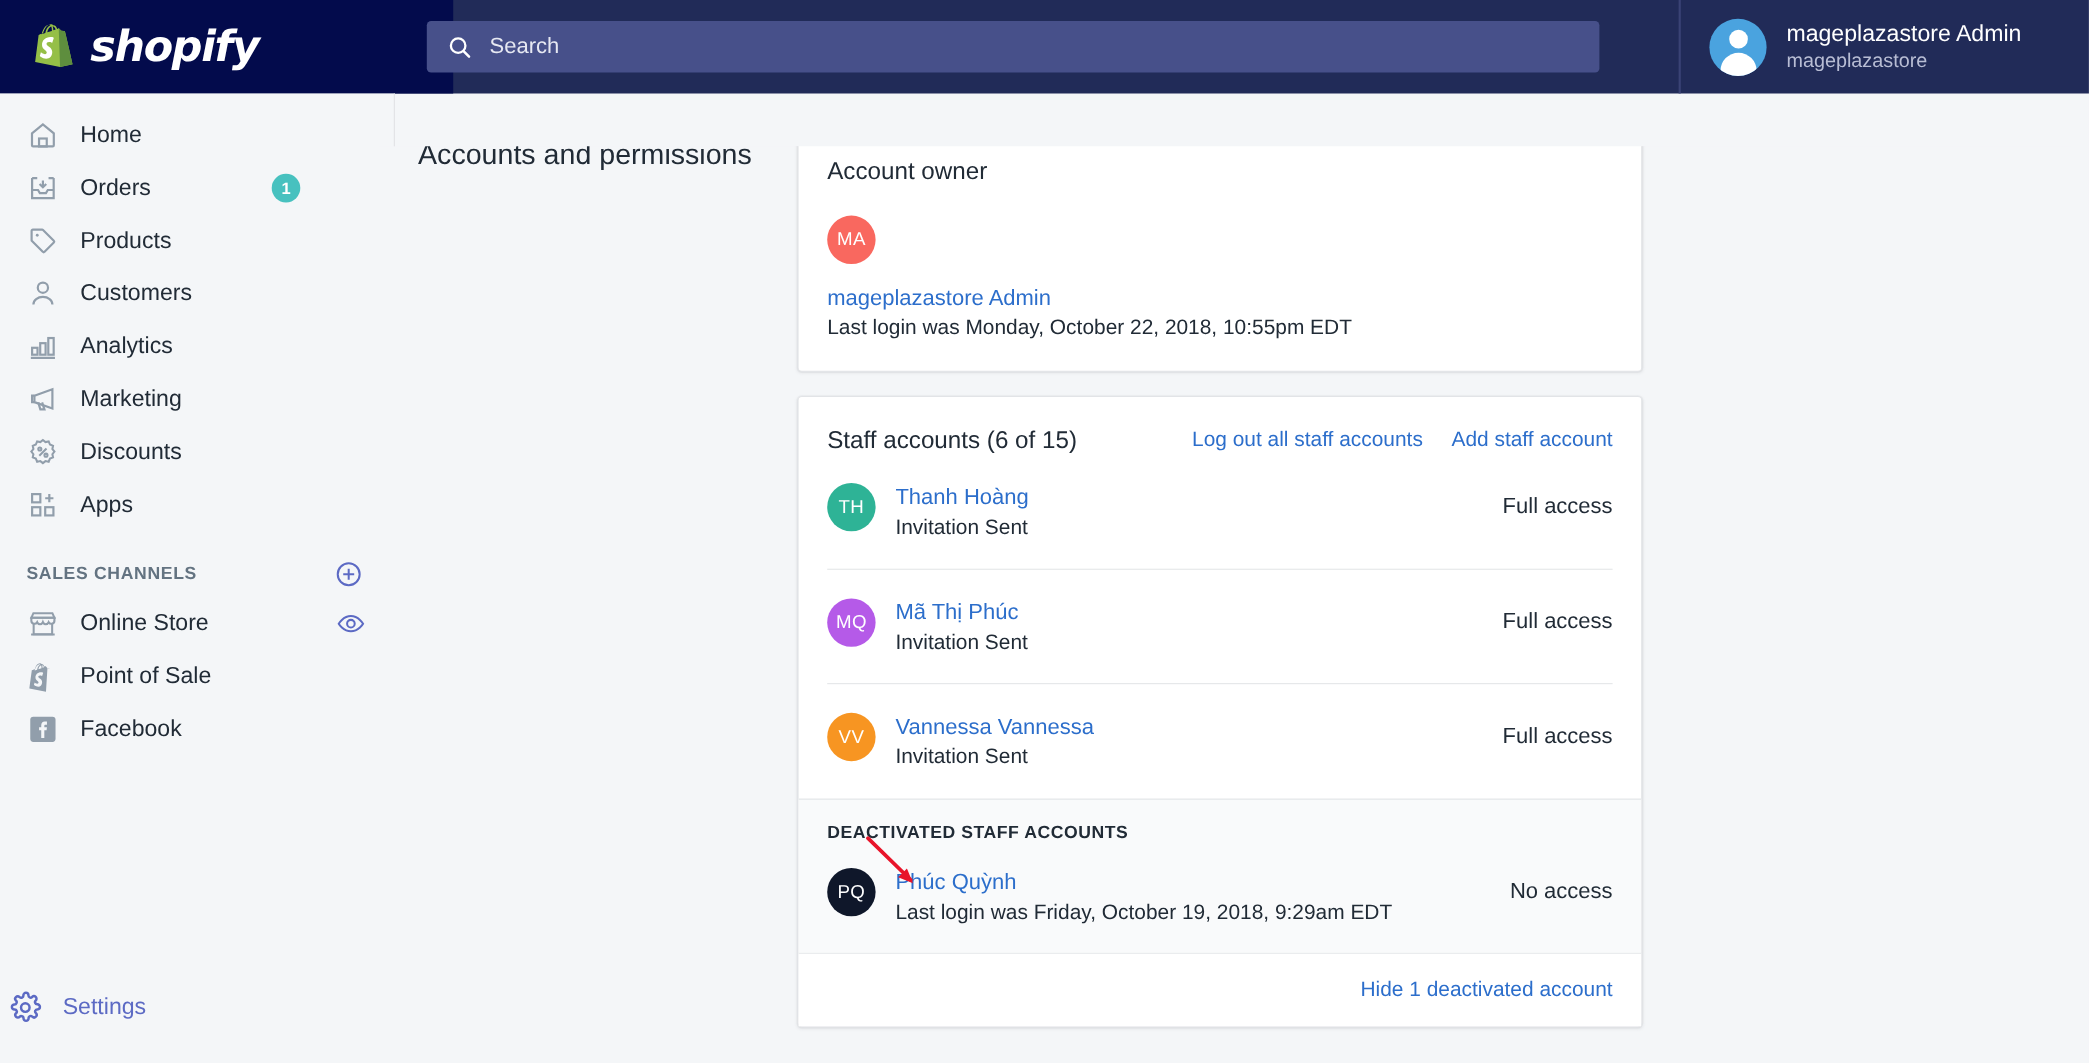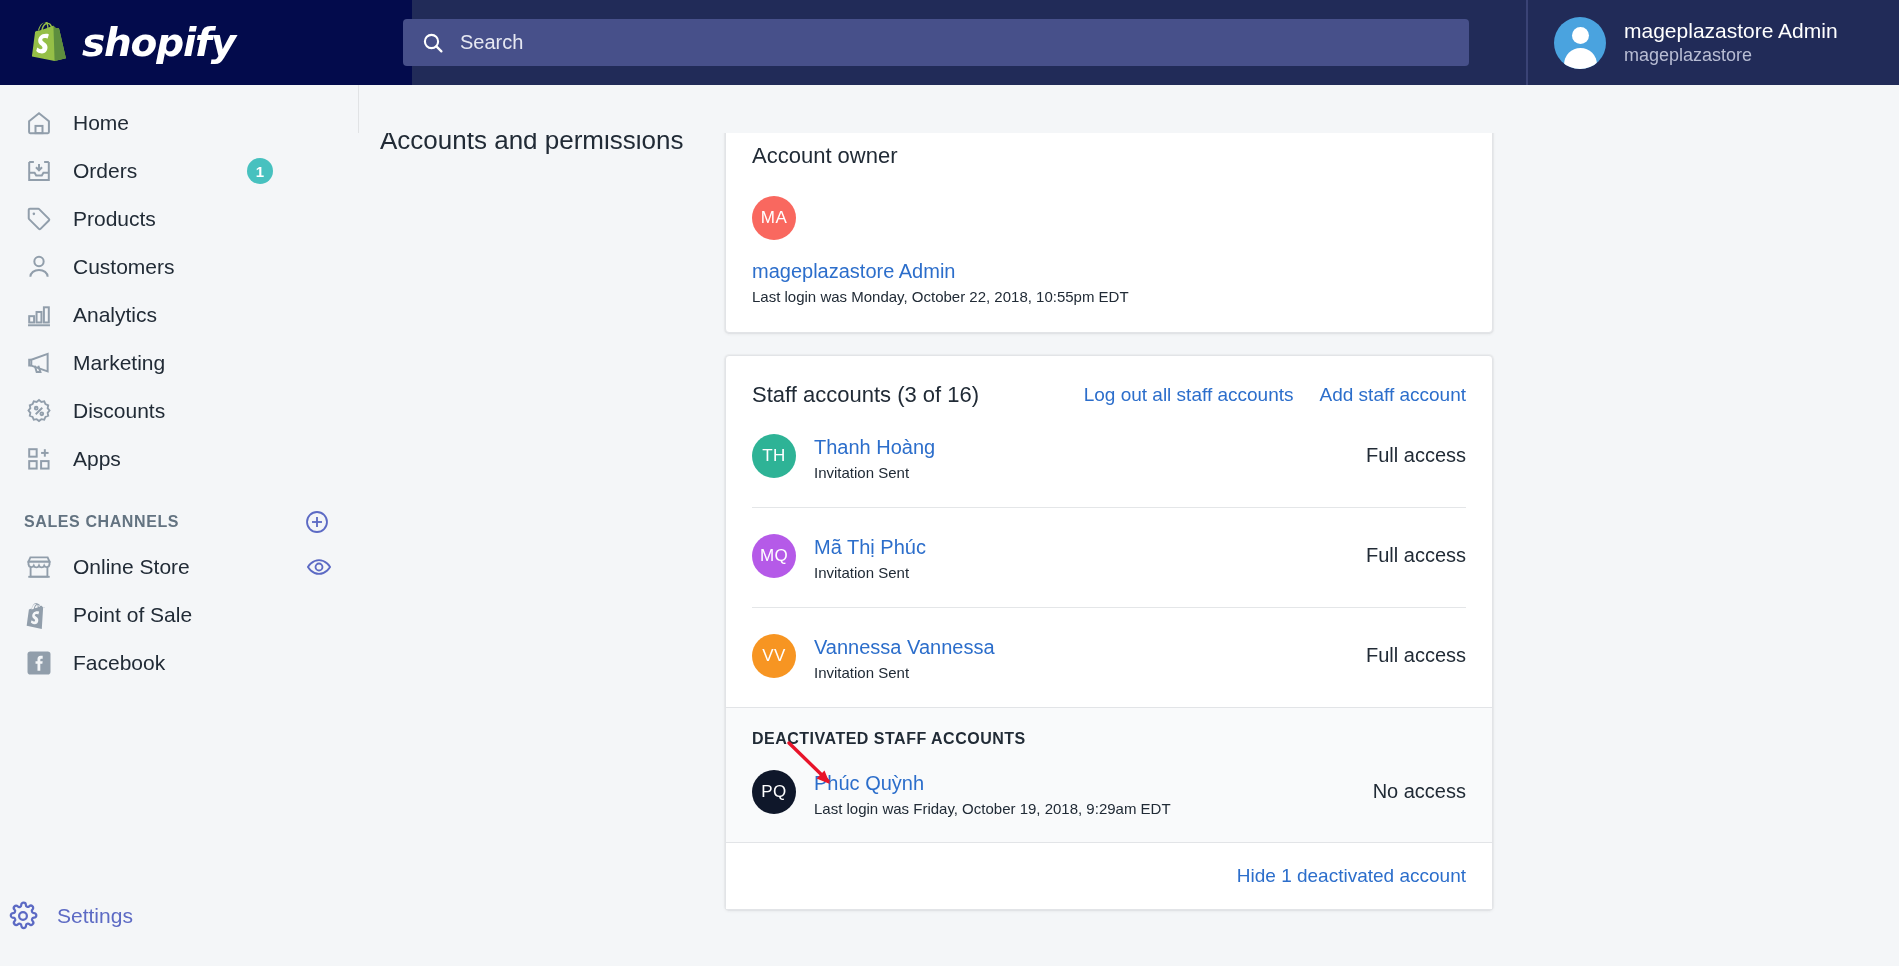--- a/index.html
+++ b/index.html
@@ -24,21 +24,21 @@
     display: flex; align-items: center; padding-left: 28px;
   }
   .shopify-logo { display: flex; align-items: center; gap: 12px; }
   .logo-bag { width: 42px; height: 46px; }
   .logo-word {
     color: #ffffff; font-size: 39px; font-weight: bold;
     font-style: italic; letter-spacing: -1.2px;
     font-family: "DejaVu Sans", sans-serif;
   }
   .search-wrap {
-    position: absolute; left: 403px; top: 19px;
+    position: absolute; left: 388px; top: 19px;
     width: 1066px; height: 47px;
     background: #47508a; border-radius: 4px;
     display: flex; align-items: center; padding-left: 18px; gap: 13px;
   }
   .search-input {
     background: transparent; border: none; outline: none;
     color: #ffffff; font-size: 20px; width: 950px;
     font-family: "Liberation Sans", sans-serif;
   }
   .search-input::placeholder { color: #e6e8f2; opacity: 1; }
@@ -139,21 +139,21 @@
   .initials {
     width: 44px; height: 44px; border-radius: 50%;
     color: #ffffff; font-size: 17px; flex: none;
     display: flex; align-items: center; justify-content: center;
     letter-spacing: 0.4px;
   }
   .person-block { display: flex; flex-direction: column; gap: 5px; padding-top: 1px; }
   .person-link {
     font-size: 20px; color: #2c6ecb; cursor: pointer; line-height: 1.2;
   }
-  .person-sub { font-size: 15px; color: #212b36; line-height: 1.2; }
+  .person-sub { font-size: 19px; color: #212b36; line-height: 1.2; }
 
   .staff-header {
     display: flex; align-items: center; justify-content: space-between;
     padding: 26px 26px 0 26px;
   }
   .staff-title { font-size: 22px; color: #212b36; font-weight: normal; }
   .staff-actions { display: flex; gap: 26px; }
   .link-action { font-size: 19px; color: #2c6ecb; cursor: pointer; }
 
   .staff-rows { padding: 0 26px; }
@@ -392,21 +392,21 @@
           <div class="person-block">
             <span class="person-link">mageplazastore Admin</span>
             <span class="person-sub">Last login was Monday, October 22, 2018, 10:55pm EDT</span>
           </div>
         </div>
       </div>
     </div>
 
     <div class="card">
       <div class="staff-header">
-        <span class="staff-title">Staff accounts (3 of 16)</span>
+        <span class="staff-title">Staff accounts (6 of 15)</span>
         <div class="staff-actions">
           <span class="link-action">Log out all staff accounts</span>
           <span class="link-action">Add staff account</span>
         </div>
       </div>
 
       <div class="staff-rows">
 
         <div class="staff-row">
           <div class="staff-left">

